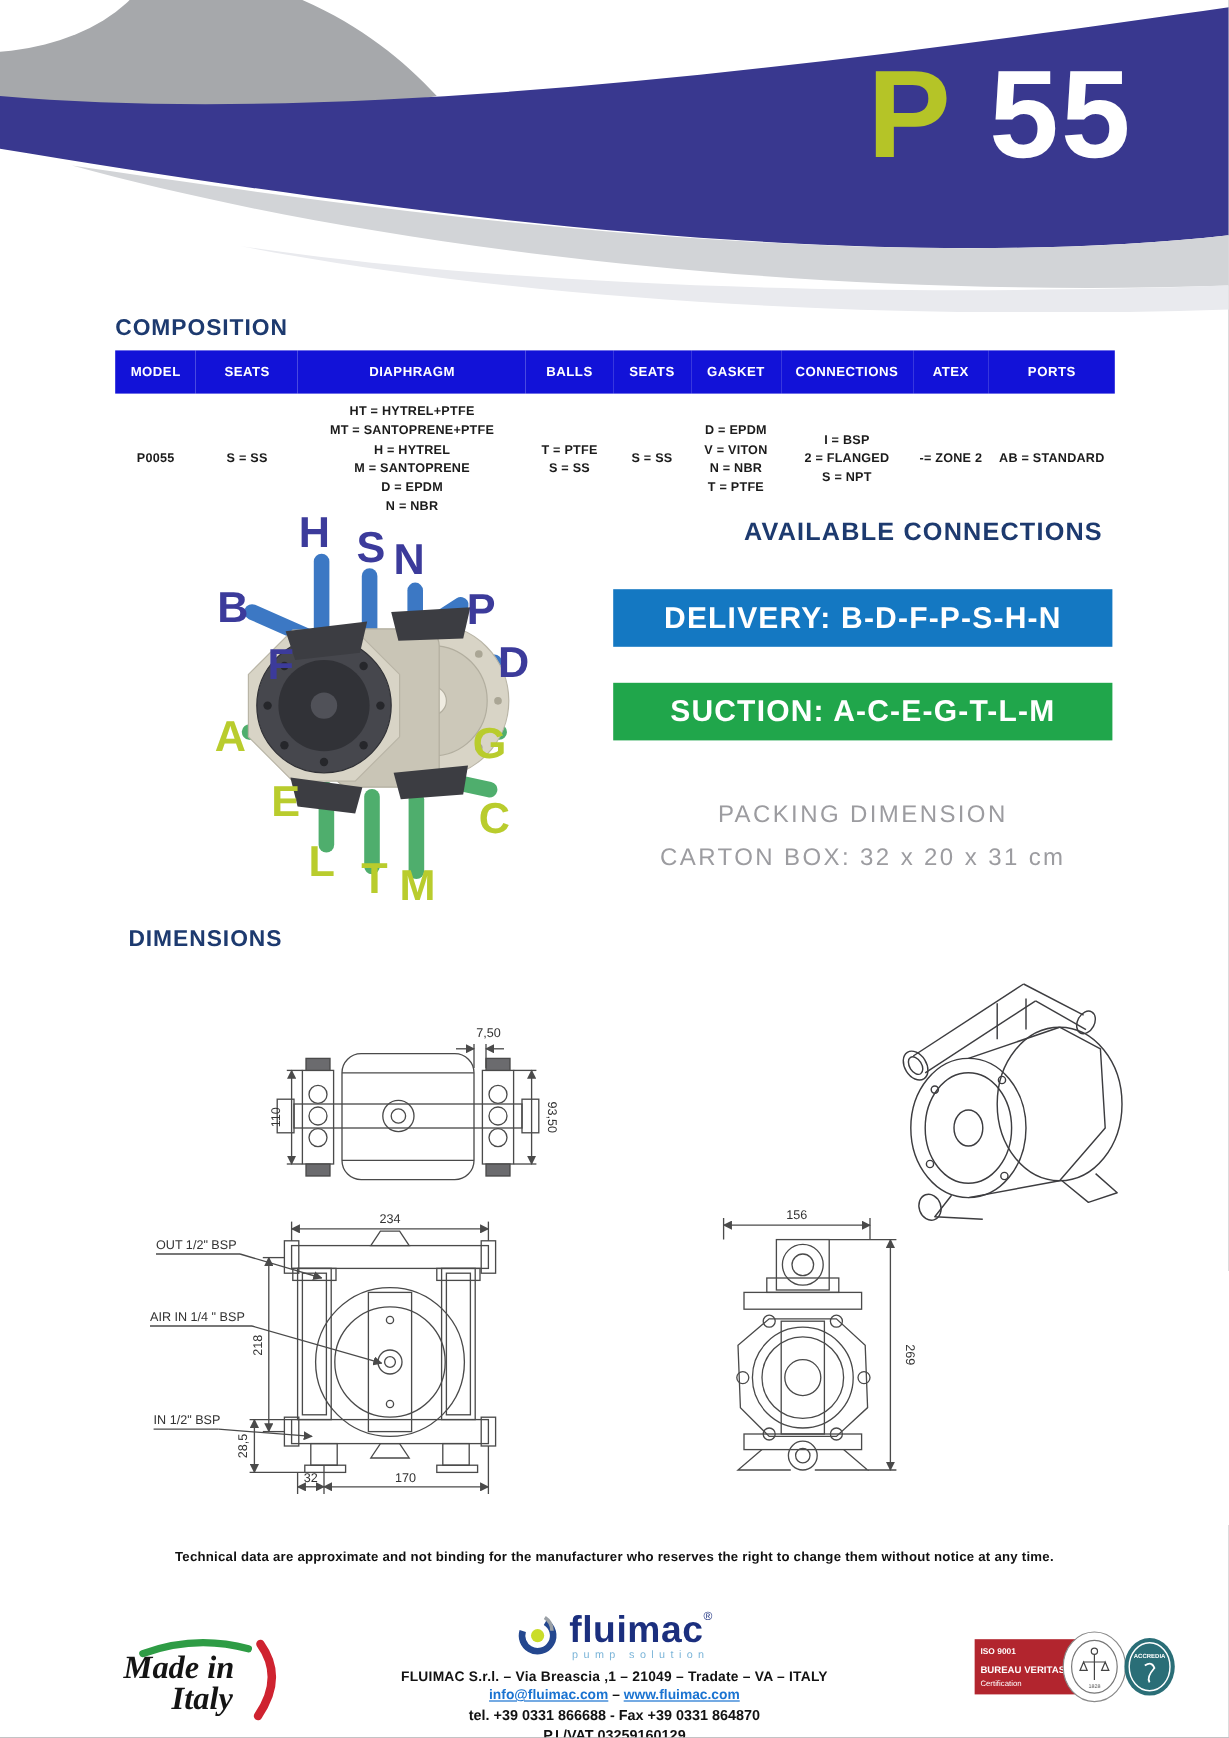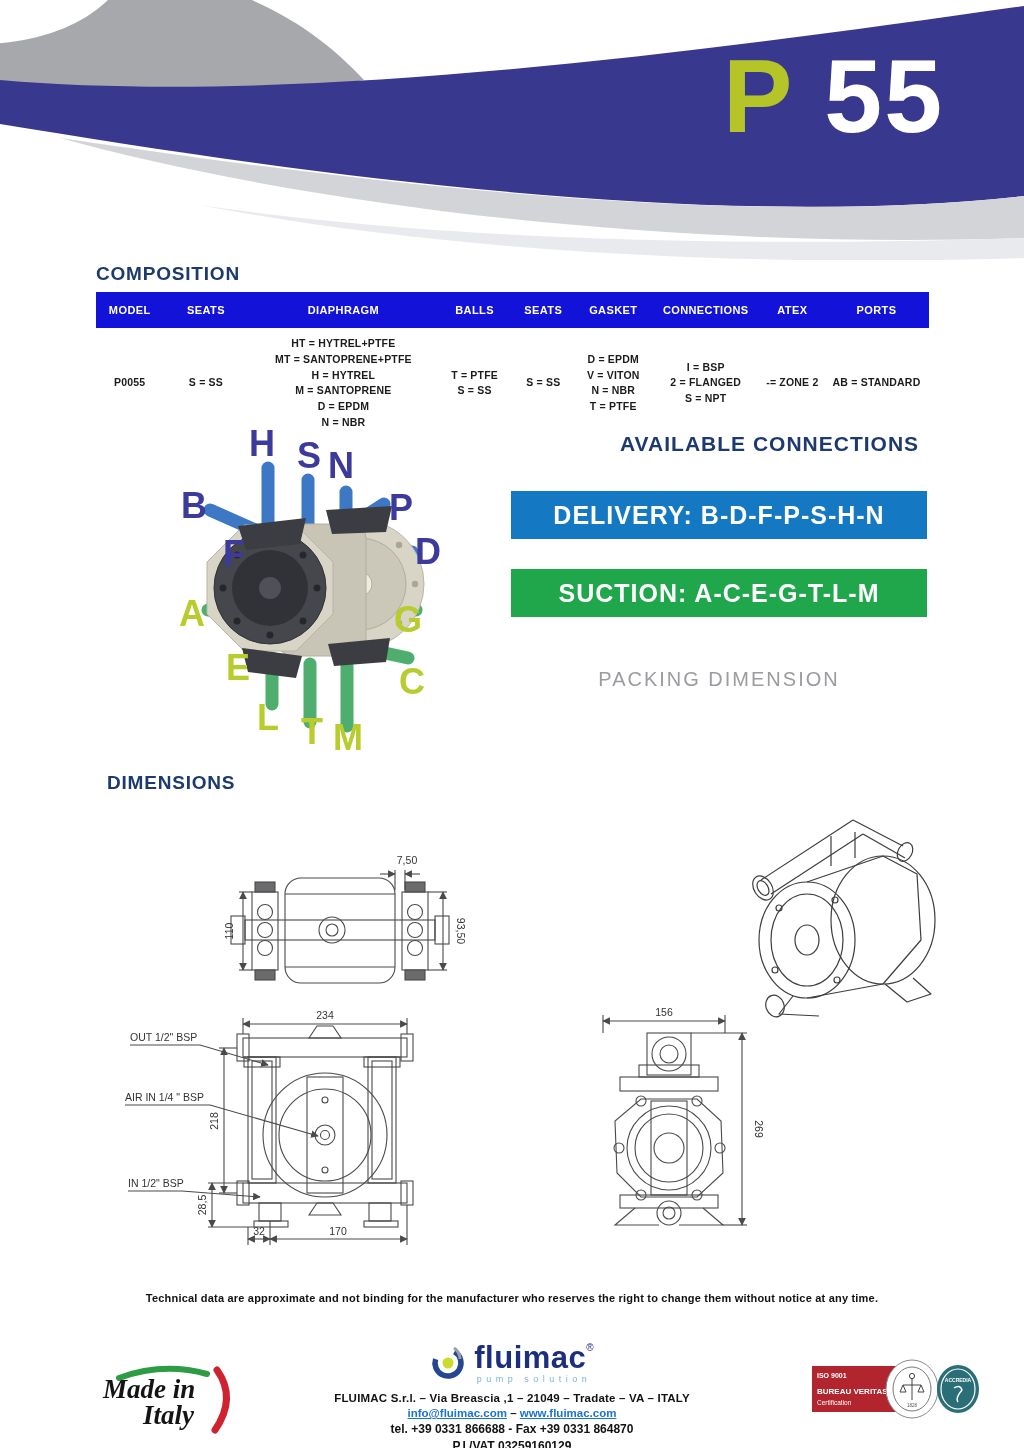--- a/index.html
+++ b/index.html
@@ -201,20 +201,21 @@
       <text x="118" y="324" fill="#b9cc2d">L</text>
       <text x="162" y="338" fill="#b9cc2d">T</text>
       <text x="198" y="344" fill="#b9cc2d">M</text>
     </g>
   </svg>
 
   <div class="avail-h">AVAILABLE CONNECTIONS</div>
   <div class="banner suction">SUCTION: A-C-E-G-T-L-M</div>
   <div class="banner delivery">DELIVERY: B-D-F-P-S-H-N</div>
   <div class="packing t1">PACKING DIMENSION</div>
+  <div class="packing t2">CARTON BOX: 32 x 20 x 31 cm</div>
 
   <div class="sect-h" style="left:107px;top:772px;">DIMENSIONS</div>
 
   <svg class="drw" style="left:215px;top:830px;" width="250" height="180" viewBox="0 0 250 180">
     <defs>
         <marker id="a1" viewBox="0 0 10 10" refX="9" refY="5" markerWidth="7" markerHeight="7" orient="auto-start-reverse">
           <path d="M0,0 L10,5 L0,10 z" fill="#4a4a4a"></path>
         </marker>
       </defs>
     <g stroke="#4a4a4a" stroke-width="1.1" fill="none">

